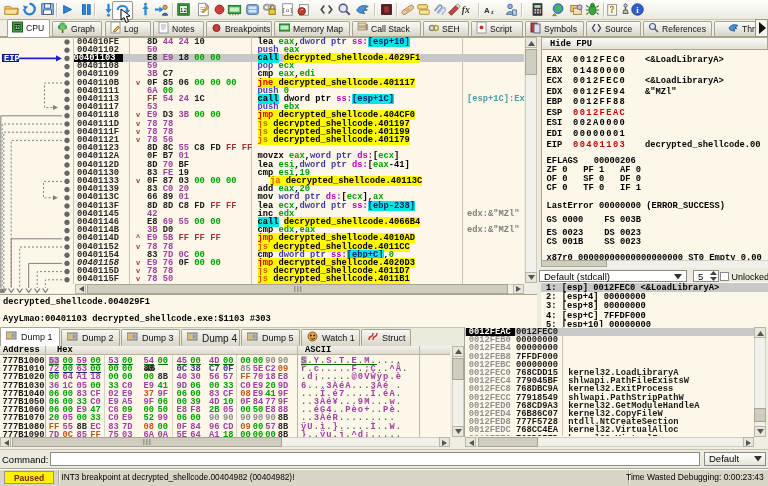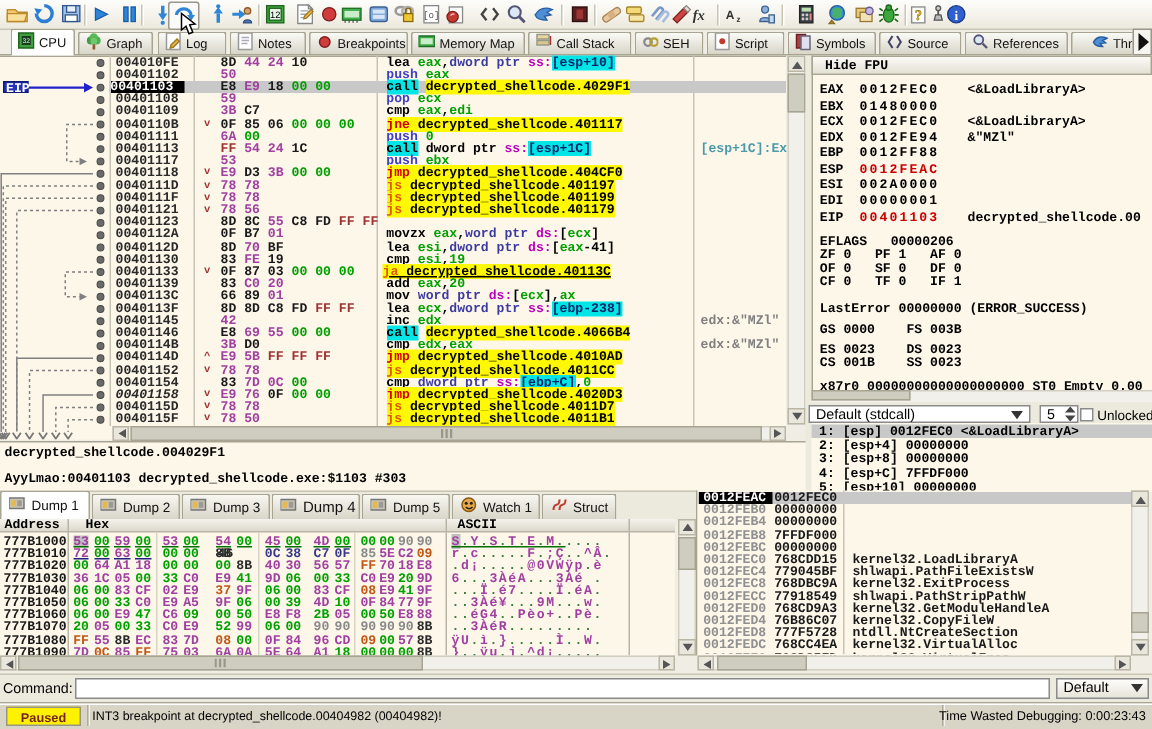--- a/index.html
+++ b/index.html
@@ -360,21 +360,21 @@
   </div>
 <div class="row" style="top:168.7px;width:524px;">
     <div class="abs mono" style="left:77px;top:0;color:#2a2a2a;">00401130</div>
     <div class="abs mono" style="left:147px;top:0;"><span style="color:#1a1a1a;">83</span> <span style="color:#a040a0;">FE</span> <span style="color:#1a1a1a;">19</span></div>
     <div class="abs mono" style="left:257.5px;top:0;"><span style="color:#000;">cmp </span><span style="color:#00a000;">esi</span><span style="color:#000;">,</span><span style="color:#00a000;">19</span></div>
   </div>
 <div class="row" style="top:176.89999999999998px;width:524px;">
     <div class="abs mono" style="left:77px;top:0;color:#2a2a2a;">00401133</div>
     <div class="abs mono" style="left:136px;top:0;color:#9e3333;font-size:7px;">v</div>
     <div class="abs mono" style="left:147px;top:0;"><span style="color:#1a1a1a;">0F</span> <span style="color:#1a1a1a;">87</span> <span style="color:#1a1a1a;">03</span> <span style="color:#00a000;">00</span> <span style="color:#00a000;">00</span> <span style="color:#00a000;">00</span></div>
-    <div class="abs mono" style="left:255px;top:0;text-decoration:underline;"><span style="background:#fef800;color:#e05800;">ja </span><span style="background:#fef800;color:#000;">decrypted_shellcode.40113C</span></div>
+    <div class="abs mono" style="left:270px;top:0;"><span style="background:#fef800;color:#e05800;">ja </span><span style="background:#fef800;color:#000;">decrypted_shellcode.40113C</span></div>
   </div>
 <div class="row" style="top:185.1px;width:524px;">
     <div class="abs mono" style="left:77px;top:0;color:#2a2a2a;">00401139</div>
     <div class="abs mono" style="left:147px;top:0;"><span style="color:#1a1a1a;">83</span> <span style="color:#a040a0;">C0</span> <span style="color:#a040a0;">20</span></div>
     <div class="abs mono" style="left:257.5px;top:0;"><span style="color:#000;">add </span><span style="color:#00a000;">eax</span><span style="color:#000;">,</span><span style="color:#00a000;">20</span></div>
   </div>
 <div class="row" style="top:193.29999999999998px;width:524px;">
     <div class="abs mono" style="left:77px;top:0;color:#2a2a2a;">0040113C</div>
     <div class="abs mono" style="left:147px;top:0;"><span style="color:#1a1a1a;">66</span> <span style="color:#1a1a1a;">89</span> <span style="color:#a040a0;">01</span></div>
     <div class="abs mono" style="left:257.5px;top:0;"><span style="color:#000;">mov </span><span style="color:#3c3ca0;">word ptr </span><span style="color:#bb00bb;">ds:</span><span style="color:#000;">[</span><span style="color:#00a000;">ecx</span><span style="color:#000;">],</span><span style="color:#00a000;">ax</span></div>

